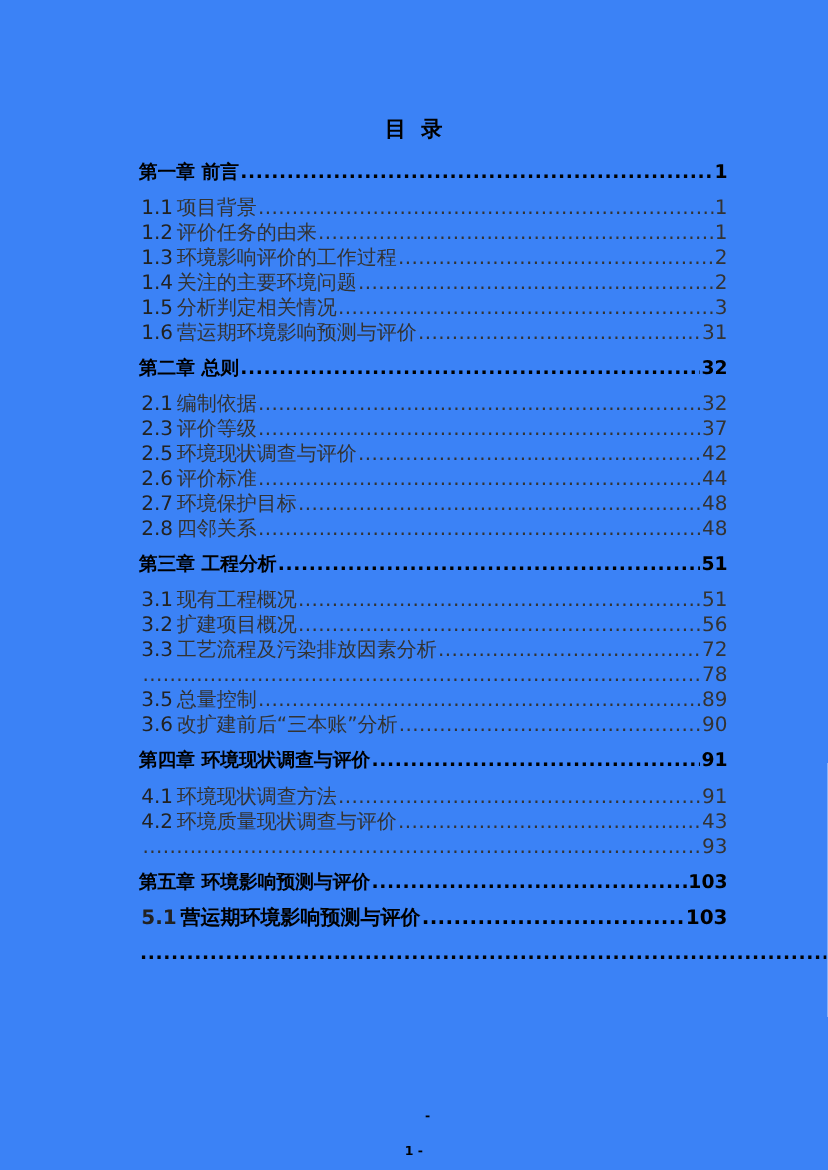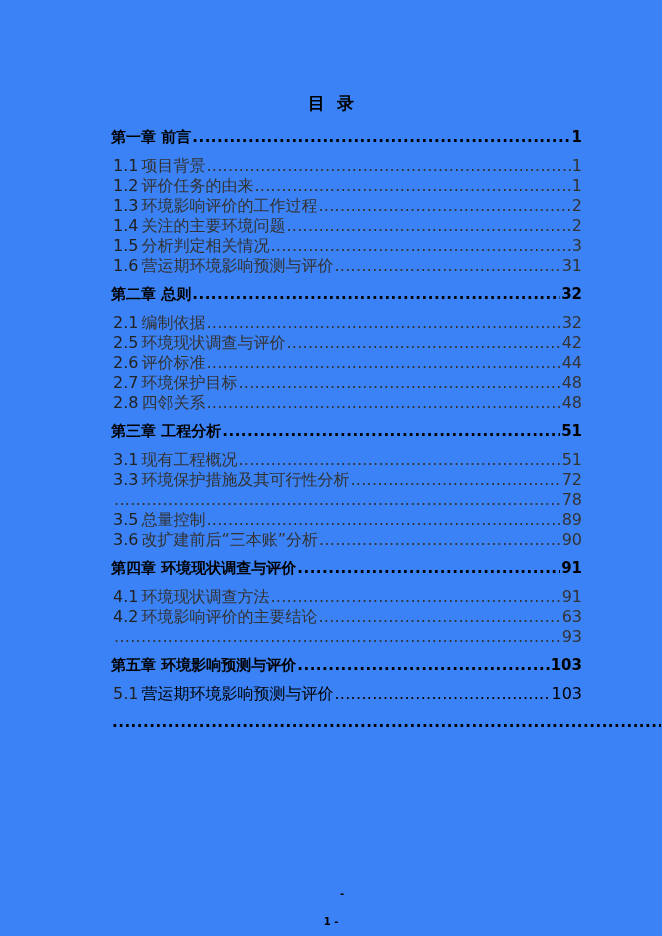--- a/index.html
+++ b/index.html
@@ -8,21 +8,21 @@
   .page { position: absolute; left: 0; top: 0; width: 662px; height: 936px; background: #3b82f6; }
   .toc-title { position: absolute; top: 92px; left: 0; width: 662px; text-align: center;
                font-size: 17px; font-weight: bold; letter-spacing: 12px; }
   .toc-title span { margin-left: 12px; }
   .toc { position: absolute; left: 111px; top: 128px; width: 471px; }
   .row { display: flex; align-items: baseline; white-space: nowrap; overflow: hidden; }
   .chapter { font-size: 15px; font-weight: bold; height: 20px; margin-top: 9px; margin-bottom: 8px; }
   .chapter:first-child { margin-top: 0; }
   .section { font-size: 16px; height: 20px; line-height: 20px; color: #333; padding-left: 2px; }
   .section .num { color: #222; margin-right: 3px; }
-  .section.bold { font-weight: normal; color: #000; text-align: right; }
+  .section.bold { font-weight: bold; color: #000; text-align: right; }
   .label { flex: 0 0 auto; }
   .leader { flex: 1 1 auto; overflow: hidden; margin: 0 1px; }
   .leader::after { content: ". . . . . . . . . . . . . . . . . . . . . . . . . . . . . . . . . . . . . . . . . . . . . . . . . . . . . . . . . . . . . . . . . . . . . . . . . . . . . . . . . . . . . . . . . . . . . . . . . . . . . . . . . . . . . . . . . . . . . . . . . . . . . . . . . . . . . . . . . . . . . . . . . . . . . . . . . . ."; white-space: nowrap; }
   .section .leader::after { content: "......................................................................................................................................................................................................................................................................................"; letter-spacing: 0.3px; }
   .chapter .leader::after { content: "......................................................................................................................................................................................................"; letter-spacing: 0.5px; }
   .page-no { flex: 0 0 auto; }
   .chapter.overflow { width: 551px; }
   .footer-dash { position: absolute; top: 888px; left: 0; width: 662px; text-align: center;
                  font-size: 10px; font-weight: bold; padding-left: 22px; box-sizing: border-box; }
   .footer-page { position: absolute; top: 916px; left: 0; width: 662px; text-align: center;
@@ -74,20 +74,25 @@
         <span class="label">第二章  总则</span>
         <span class="leader"></span>
         <span class="page-no">32</span>
       </div>
       <div class="row section">
         <span class="label"><span class="num">2.1</span><span>编制依据</span></span>
         <span class="leader"></span>
         <span class="page-no">32</span>
       </div>
       <div class="row section">
+        <span class="label"><span class="num">2.3</span><span>评价等级</span></span>
+        <span class="leader"></span>
+        <span class="page-no">37</span>
+      </div>
+      <div class="row section">
         <span class="label"><span class="num">2.5</span><span>环境现状调查与评价</span></span>
         <span class="leader"></span>
         <span class="page-no">42</span>
       </div>
       <div class="row section">
         <span class="label"><span class="num">2.6</span><span>评价标准</span></span>
         <span class="leader"></span>
         <span class="page-no">44</span>
       </div>
       <div class="row section">
@@ -104,21 +109,26 @@
         <span class="label">第三章  工程分析</span>
         <span class="leader"></span>
         <span class="page-no">51</span>
       </div>
       <div class="row section">
         <span class="label"><span class="num">3.1</span><span>现有工程概况</span></span>
         <span class="leader"></span>
         <span class="page-no">51</span>
       </div>
       <div class="row section">
-        <span class="label"><span class="num">3.3</span><span>环境保护措施及其可行性分析</span></span>
+        <span class="label"><span class="num">3.2</span><span>扩建项目概况</span></span>
+        <span class="leader"></span>
+        <span class="page-no">56</span>
+      </div>
+      <div class="row section">
+        <span class="label"><span class="num">3.3</span><span>工艺流程及污染排放因素分析</span></span>
         <span class="leader"></span>
         <span class="page-no">72</span>
       </div>
       <div class="row section">
         <span class="leader"></span>
         <span class="page-no">78</span>
       </div>
       <div class="row section">
         <span class="label"><span class="num">3.5</span><span>总量控制</span></span>
         <span class="leader"></span>
@@ -133,23 +143,23 @@
         <span class="label">第四章  环境现状调查与评价</span>
         <span class="leader"></span>
         <span class="page-no">91</span>
       </div>
       <div class="row section">
         <span class="label"><span class="num">4.1</span><span>环境现状调查方法</span></span>
         <span class="leader"></span>
         <span class="page-no">91</span>
       </div>
       <div class="row section">
-        <span class="label"><span class="num">4.2</span><span>环境影响评价的主要结论</span></span>
+        <span class="label"><span class="num">4.2</span><span>环境质量现状调查与评价</span></span>
         <span class="leader"></span>
-        <span class="page-no">63</span>
+        <span class="page-no">43</span>
       </div>
       <div class="row section">
         <span class="leader"></span>
         <span class="page-no">93</span>
       </div>
       <div class="row chapter">
         <span class="label">第五章  环境影响预测与评价</span>
         <span class="leader"></span>
         <span class="page-no">103</span>
       </div>

